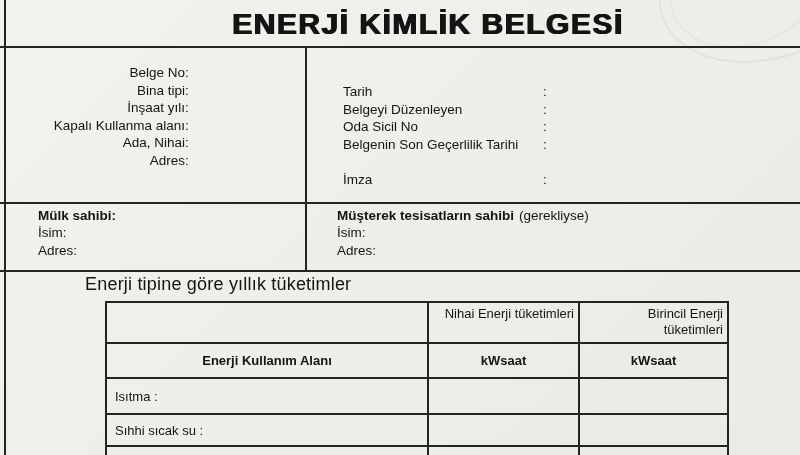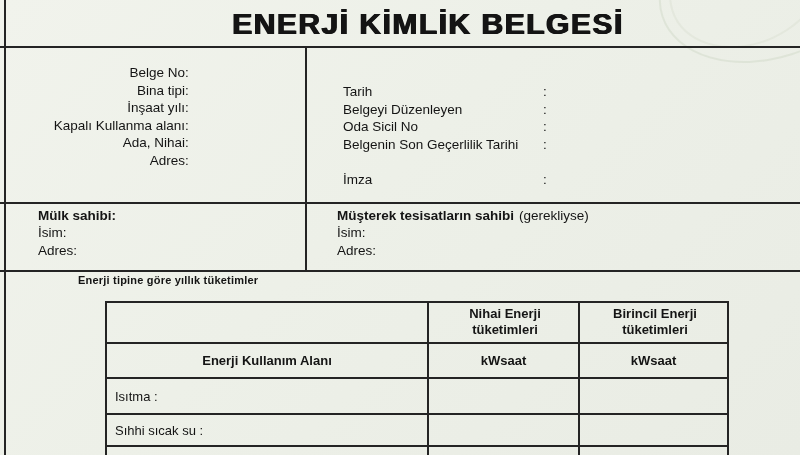--- a/index.html
+++ b/index.html
@@ -43,33 +43,33 @@
   #info-right .flabel { width:200px; }
   .rowspacer { height:17.6px; }
 
   .owner { position:absolute; top:207px; font-size:13.5px; line-height:17.4px; }
   #owner-left  { left:38px; }
   #owner-right { left:337px; }
   .otitle { font-weight:bold; }
   .otitle .note { font-weight:normal; margin-left:5px; }
 
   .cons-heading {
-    position:absolute; left:78px; top:274px;
-    font-size:11px; font-weight:bold; letter-spacing:0.2px;
+    position:absolute; left:85px; top:274px;
+    font-size:18px; font-weight:normal; letter-spacing:0.2px;
   }
 
   table.ek {
     position:absolute; left:105px; top:301px;
     border-collapse:collapse; table-layout:fixed;
   }
   table.ek td { border:2px solid #242424; font-size:13px; overflow:hidden; }
   .col1 { width:311px; }
   .col2 { width:138px; }
   .col3 { width:136px; }
-  td.hdr   { font-weight:bold; text-align:center; vertical-align:top;
+  td.hdr   { font-weight:normal; text-align:right; vertical-align:top;
               padding:3px 4px 3px 7px; line-height:16px; font-size:13.5px; }
   td.unit  { font-weight:bold; text-align:center; vertical-align:middle; font-size:13.5px; }
   td.usage { font-weight:bold; text-align:center; vertical-align:middle; font-size:13.5px; }
   td.dlabel { text-align:left; padding-left:8px; vertical-align:middle; }
   td.dval   { }
 </style>
 </head>
 <body>
 
 <div class="doc">

